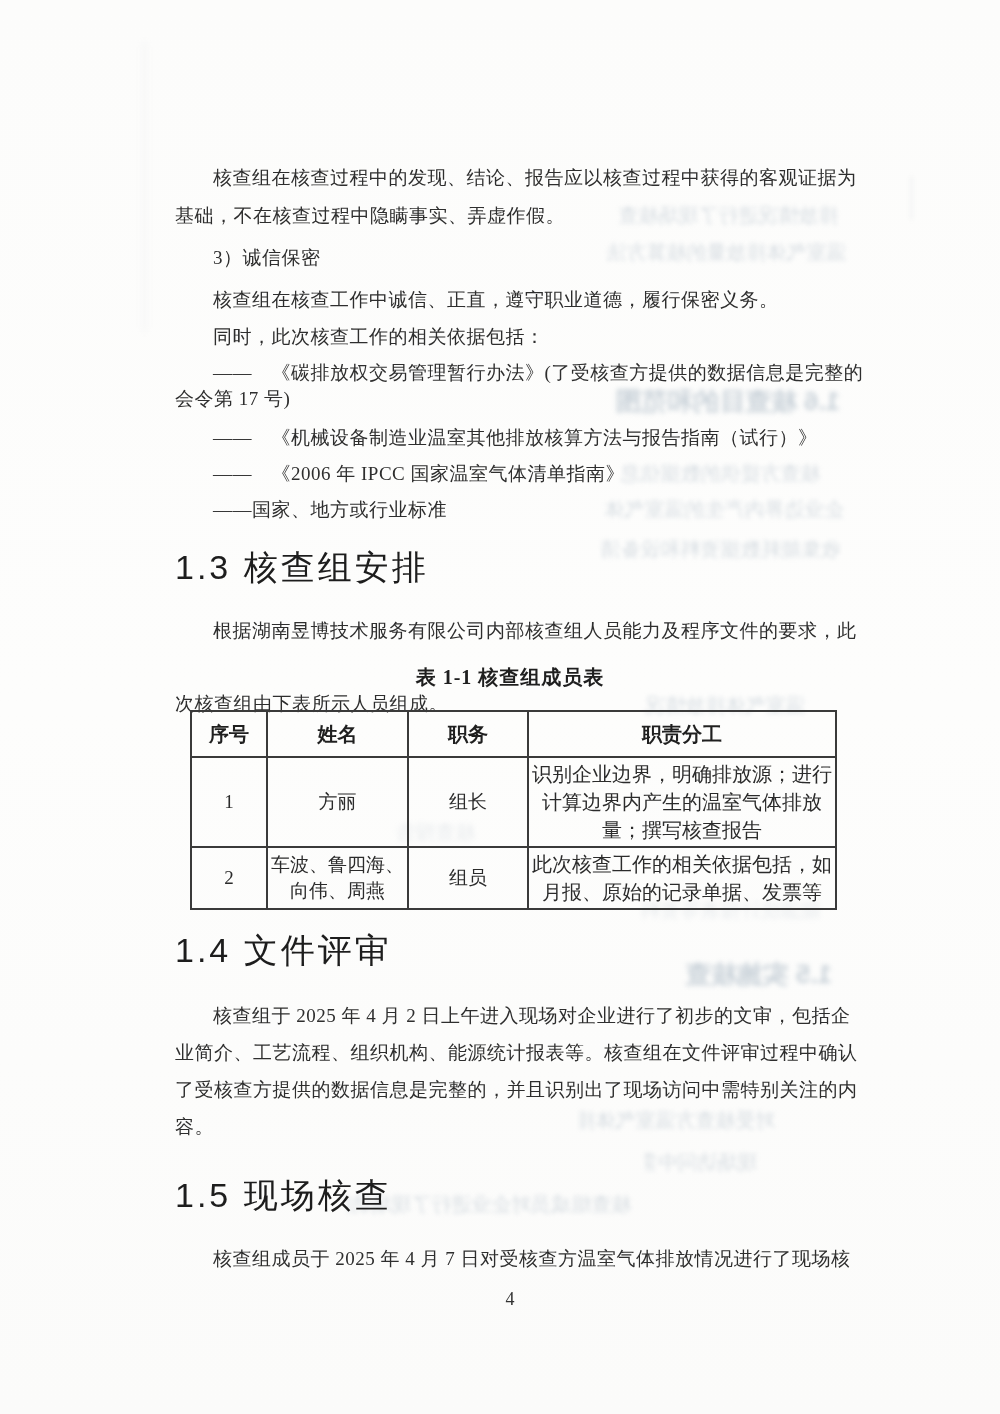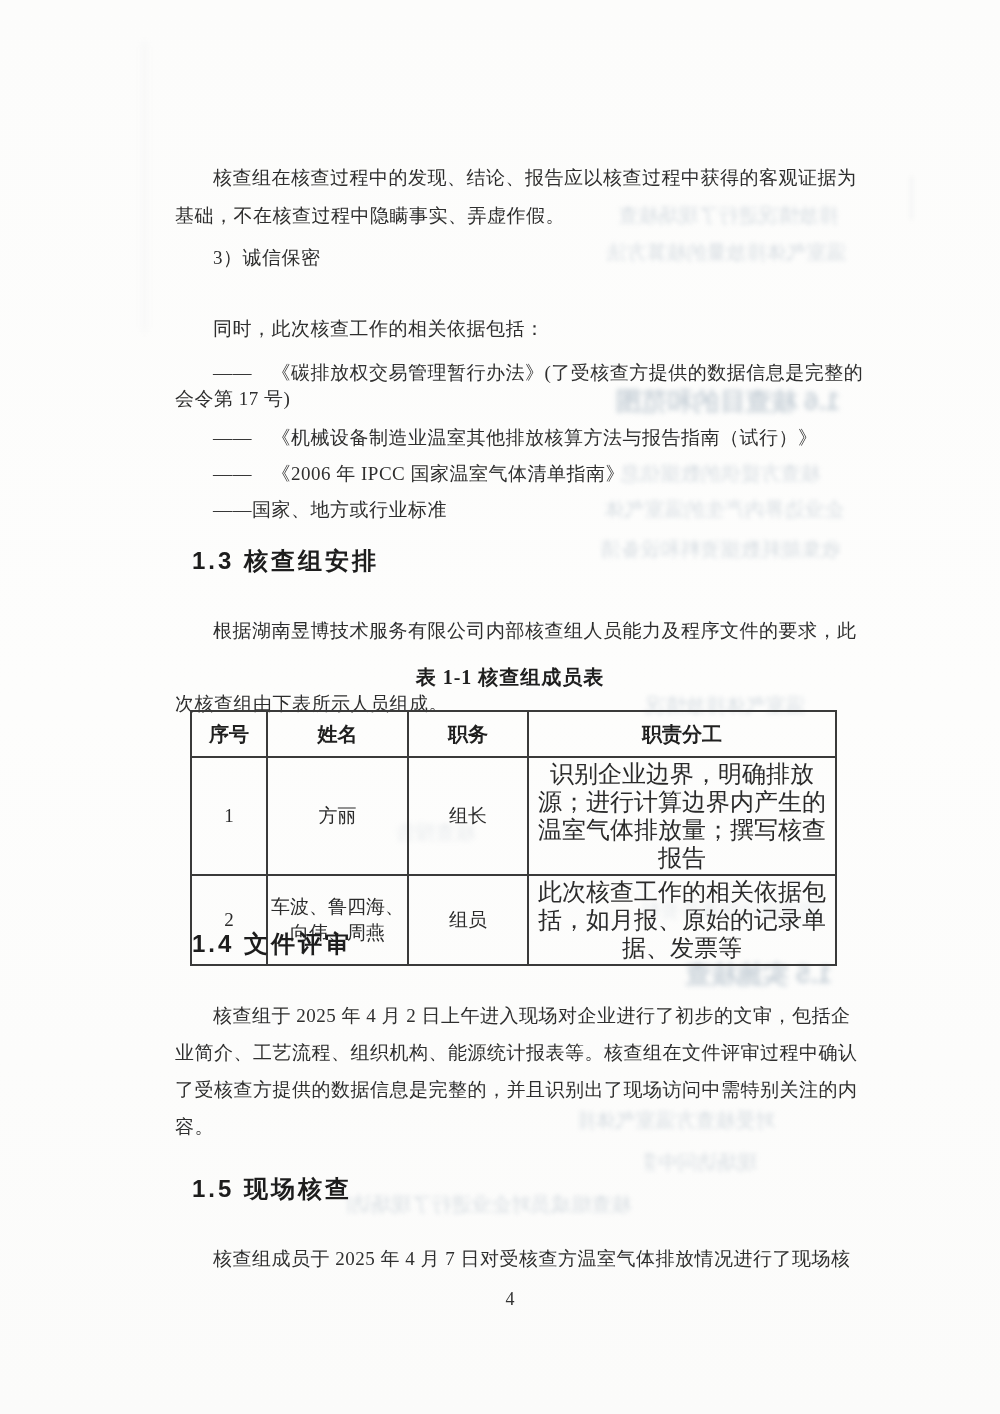--- a/index.html
+++ b/index.html
@@ -20,24 +20,24 @@
     line-height:30px;
     font-size:19px;
     white-space:nowrap;
     color:#2e2e2e;
     letter-spacing:0.5px;
   }
   .indent{padding-left:38px;}
   
   .heading{
     position:absolute;
-    left:192px;
+    left:175px;
     font-family:"Liberation Sans","DejaVu Sans",sans-serif;
-    font-weight:700;
-    font-size:24px;
+    font-weight:400;
+    font-size:34px;
     letter-spacing:3px;
     color:#1d1d1d;
     white-space:nowrap;
   }
   
   .caption{
     position:absolute;
     left:175px;
     width:670px;
     text-align:center;
@@ -60,21 +60,21 @@
     border:2px solid #3a3a3a;
     text-align:center;
     vertical-align:middle;
     padding:2px 0;
     font-weight:400;
   }
   .tbl th{font-weight:700;font-size:20px;height:40px;color:#1f1f1f;}
   .row1 td{height:82px;}
   .row2 td{height:56px;}
   .duty{
-    font-size:24px;
+    font-size:20px;
     text-align:justify;
     text-align-last:center;
     line-height:28px;
     padding:2px 6px;
     margin-top:16px;
   }
   
   .pageno{
     position:absolute;
     left:175px;top:1289px;
@@ -131,22 +131,23 @@
   <div class="ghost xfaint" style="top:898px;left:620px;width:200px;">能源统计报表等资料</div>
   <div class="ghost bold" style="top:962px;left:680px;width:152px;">1.5 实施核查</div>
   <div class="ghost" style="top:1108px;left:580px;width:195px;">对受核查方温室气体排放</div>
   <div class="ghost" style="top:1150px;left:645px;width:112px;">现场访问中需</div>
   <div class="ghost" style="top:1192px;left:345px;width:286px;">核查组成员对企业进行了现场访问</div>
 
   <div class="line indent" style="top:163px;">核查组在核查过程中的发现、结论、报告应以核查过程中获得的客观证据为</div>
   <div class="line" style="top:201px;">基础，不在核查过程中隐瞒事实、弄虚作假。</div>
 
   <div class="line indent" style="top:243px;">3）诚信保密</div>
+  <div class="line indent" style="top:285px;">核查组在核查工作中诚信、正直，遵守职业道德，履行保密义务。</div>
 
-  <div class="line indent" style="top:314px;">同时，此次核查工作的相关依据包括：</div>
+  <div class="line indent" style="top:322px;">同时，此次核查工作的相关依据包括：</div>
   <div class="line indent" style="top:358px;">——　《碳排放权交易管理暂行办法》(了受核查方提供的数据信息是完整的</div>
   <div class="line" style="top:384px;">会令第 17 号)</div>
   <div class="line indent" style="top:423px;">——　《机械设备制造业温室其他排放核算方法与报告指南（试行）》</div>
   <div class="line indent" style="top:459px;">——　《2006 年 IPCC  国家温室气体清单指南》</div>
   <div class="line indent" style="top:495px;">——国家、地方或行业标准</div>
 
   <div class="heading" style="top:545px;">1.3 核查组安排</div>
   <div class="line indent" style="top:616px;">根据湖南昱博技术服务有限公司内部核查组人员能力及程序文件的要求，此</div>
   <div class="line" style="top:653px;margin-top:36px;">次核查组由下表所示人员组成。</div>
 

